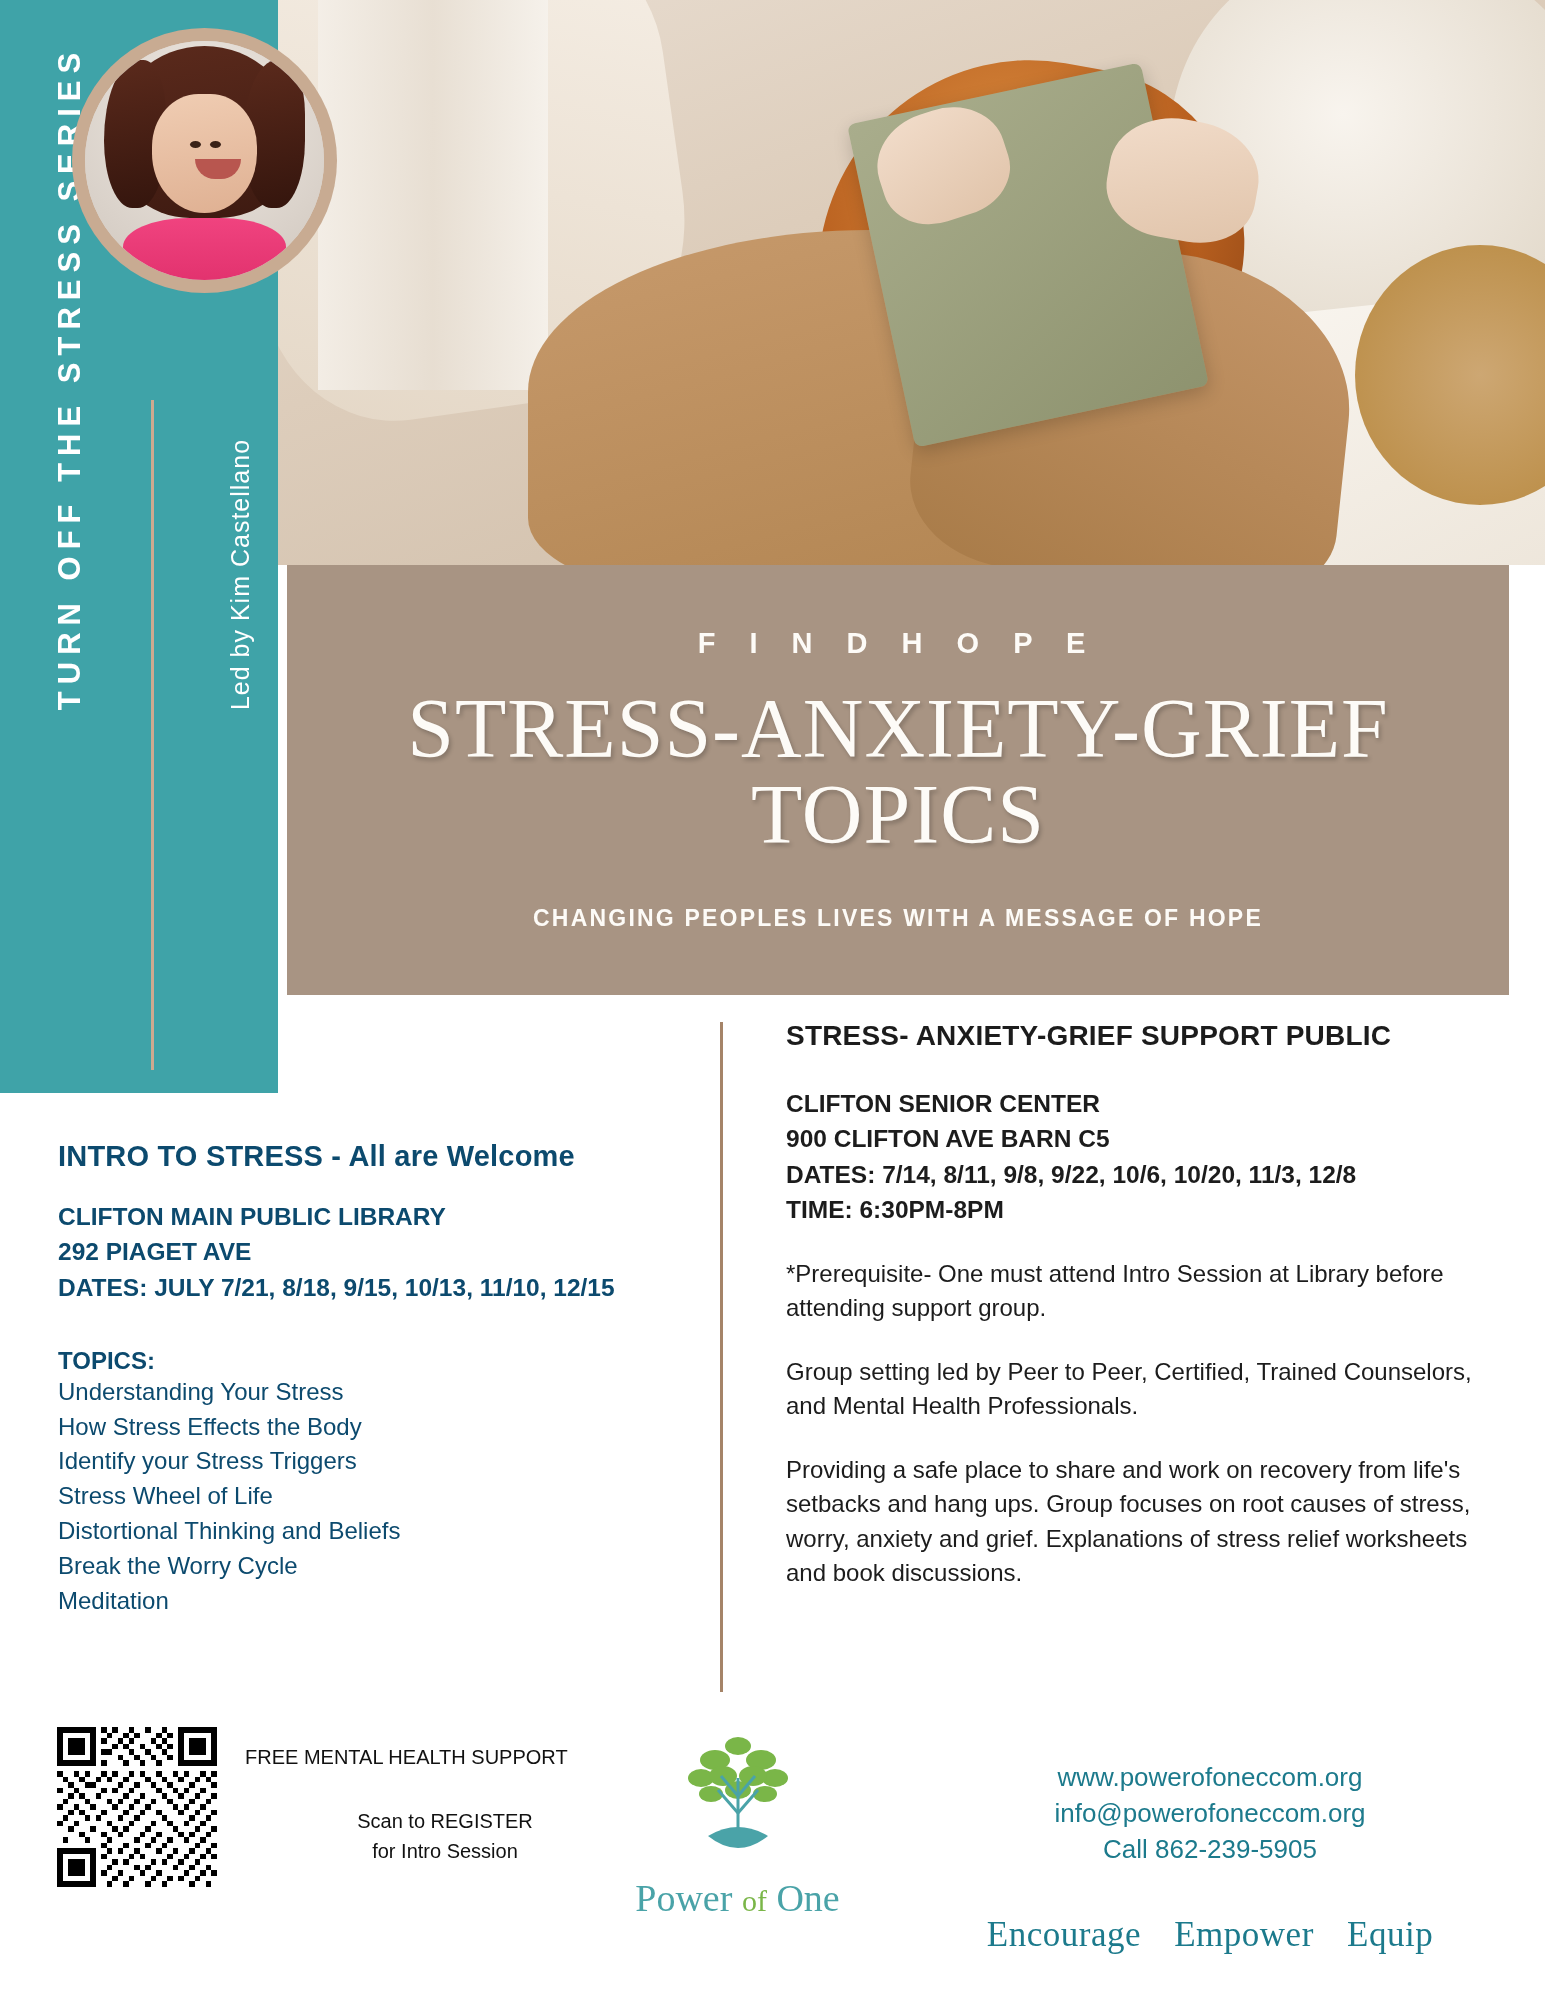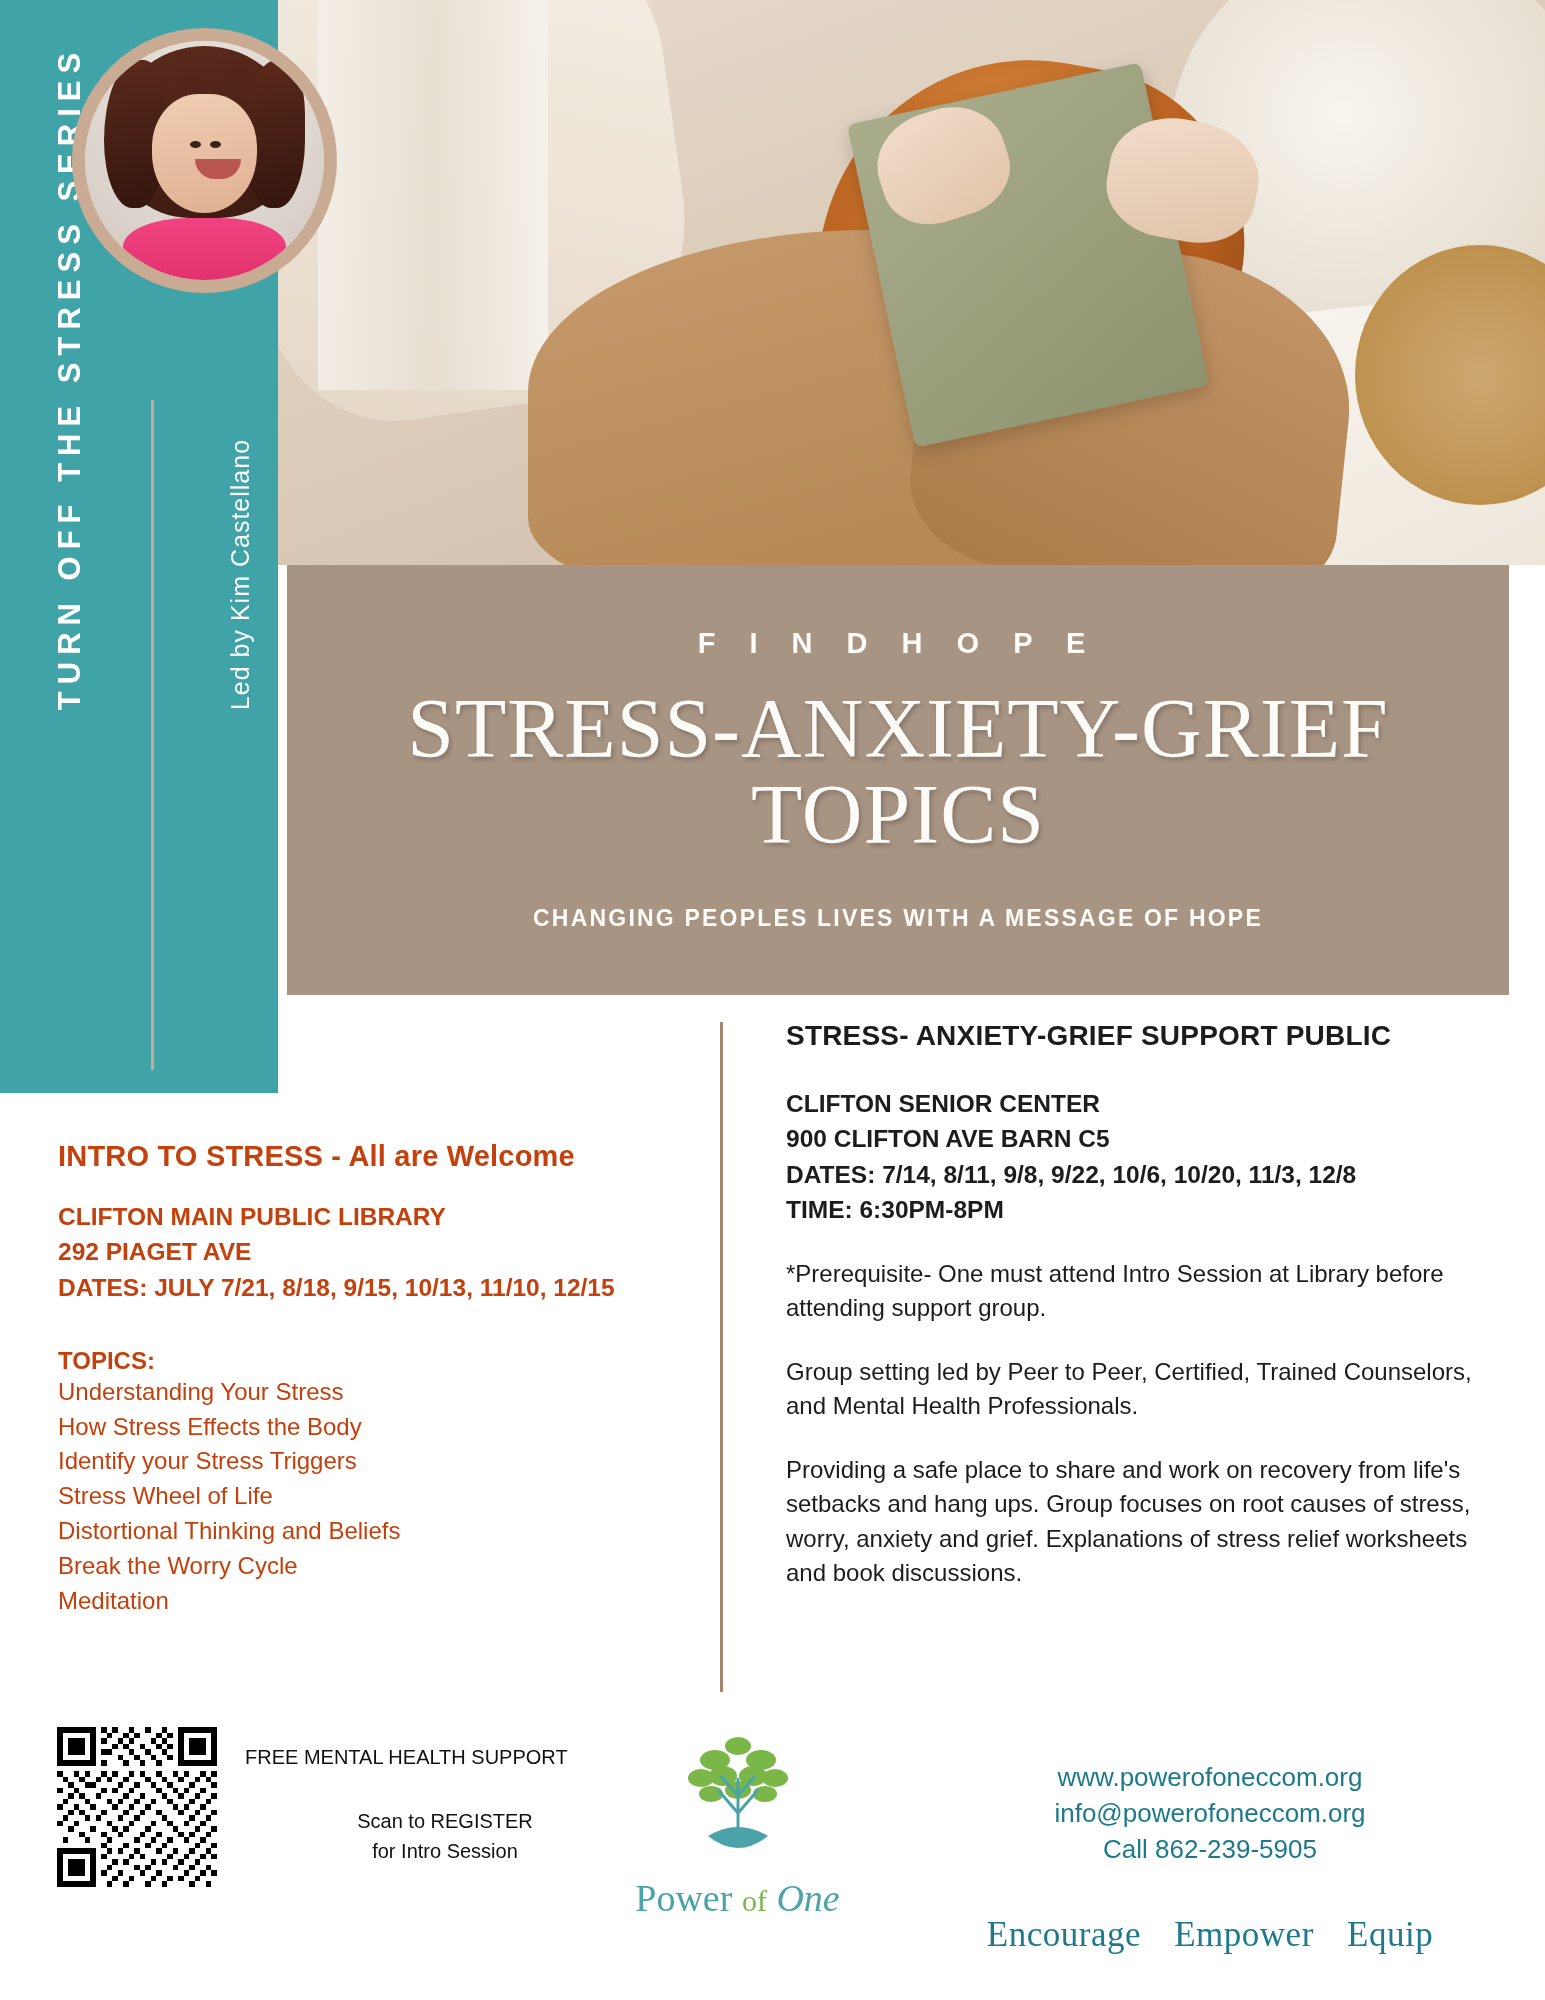--- a/index.html
+++ b/index.html
@@ -218,21 +218,21 @@
     font-weight: bold;
     letter-spacing: 2.2px;
     margin-top: 48px;
   }
 
   
   .col-left {
     position: absolute;
     left: 58px; top: 1140px;
     width: 640px;
-    color: #c2410c;
+    color: #0c4a6e;
   }
   .col-right {
     position: absolute;
     left: 786px; top: 1020px;
     width: 700px;
     color: #1c1c1c;
   }
   .vrule {
     position: absolute;
     left: 720px; top: 1022px;
@@ -289,21 +289,21 @@
     width: 275px;
     text-align: center;
   }
   .logo-name {
     font-family: "Liberation Serif", serif;
     font-size: 38px;
     margin-top: 4px;
   }
   .logo-name .p { color: #4aa3a8; }
   .logo-name .of { color: #7ab648; font-size: 30px; }
-  .logo-name .o { color: #4aa3a8; font-style: italic; }
+  .logo-name .o { color: #4aa3a8; }
 
   .contact {
     position: absolute;
     left: 930px; top: 1760px;
     width: 560px;
     text-align: center;
     color: #1c7a8c;
     font-size: 26px;
     line-height: 1.38;
   }

